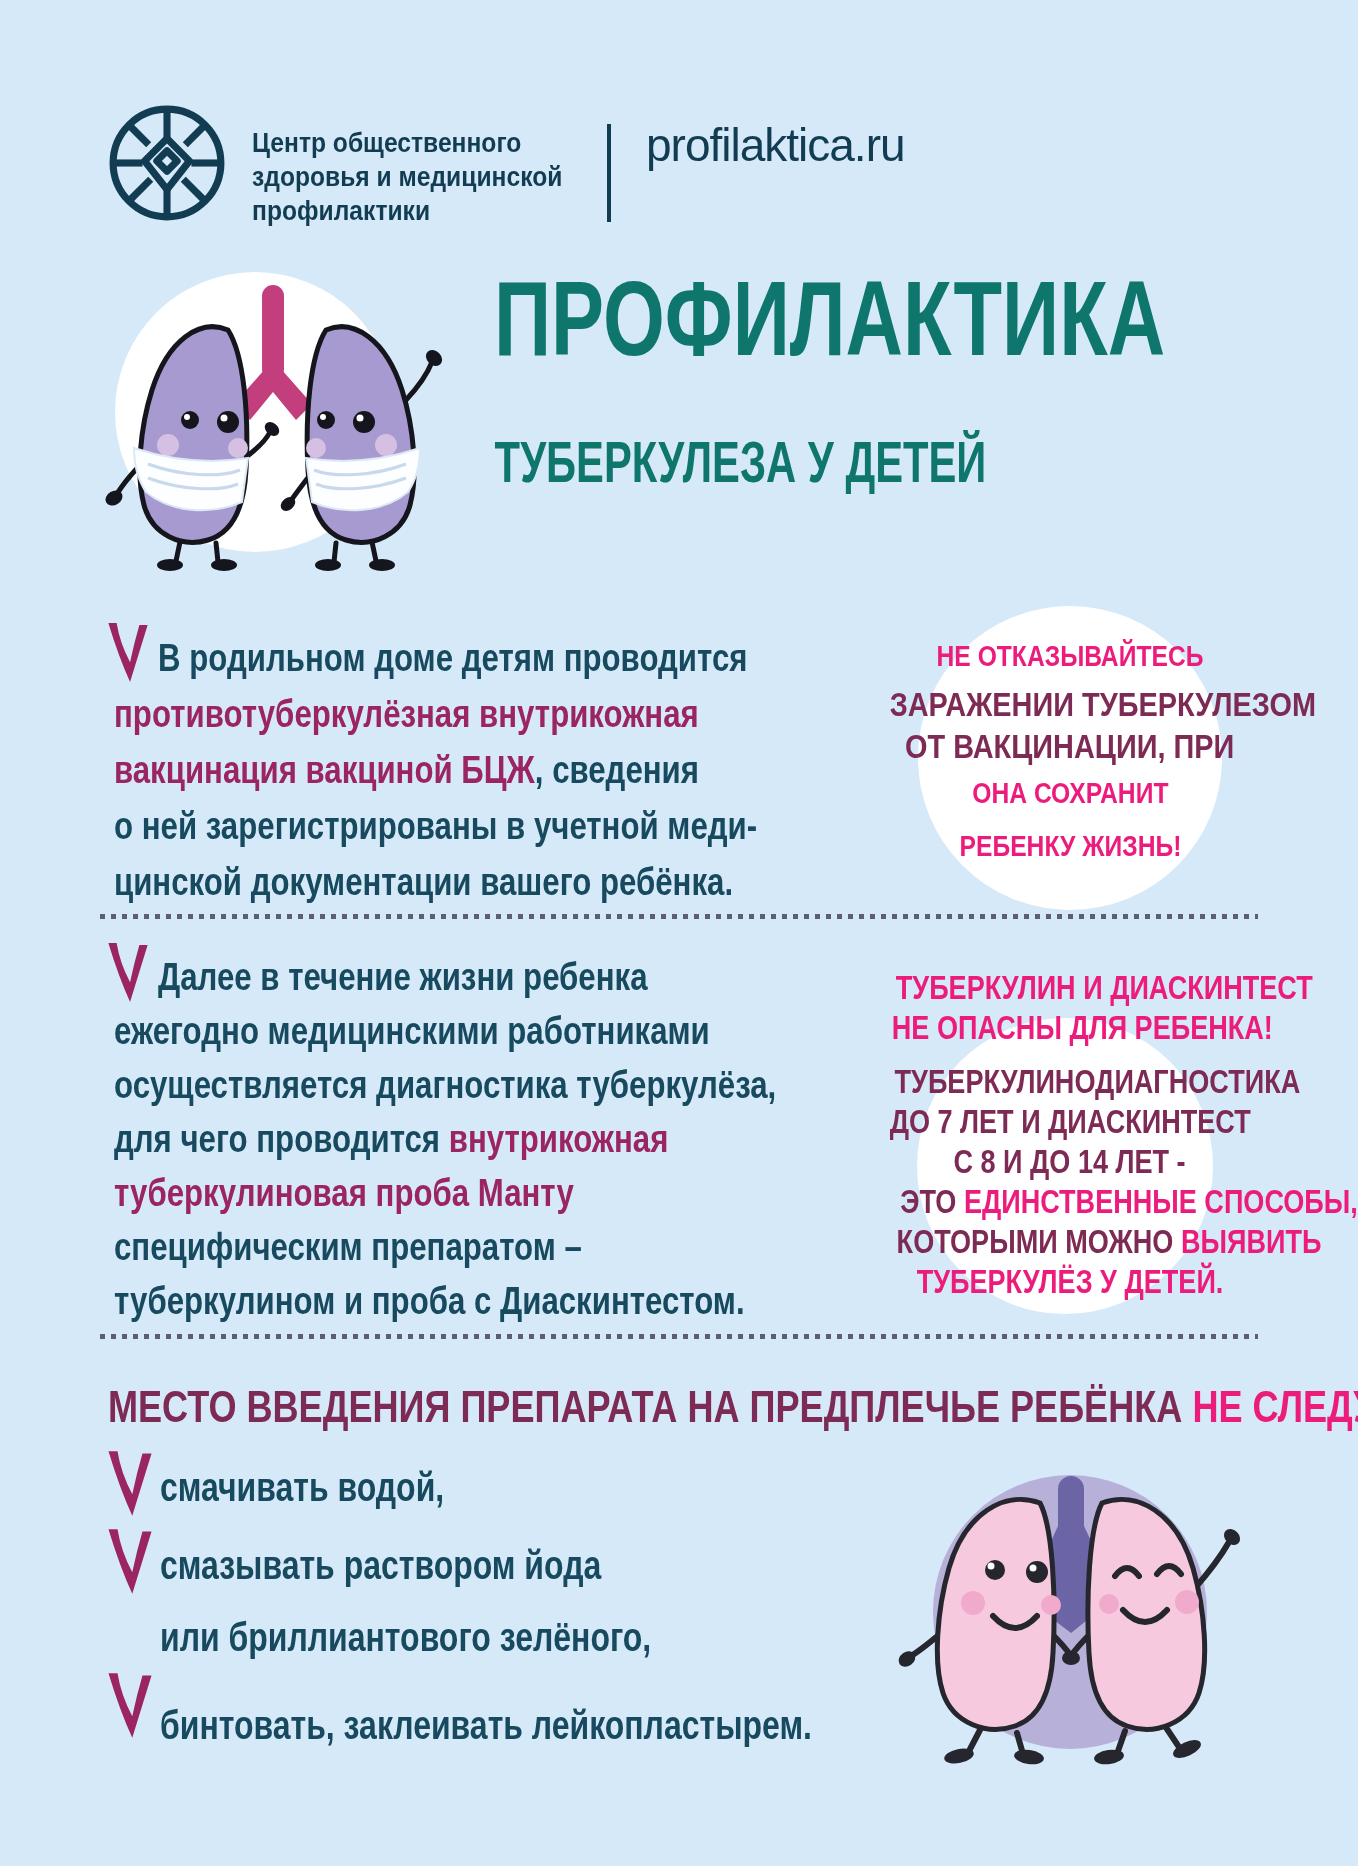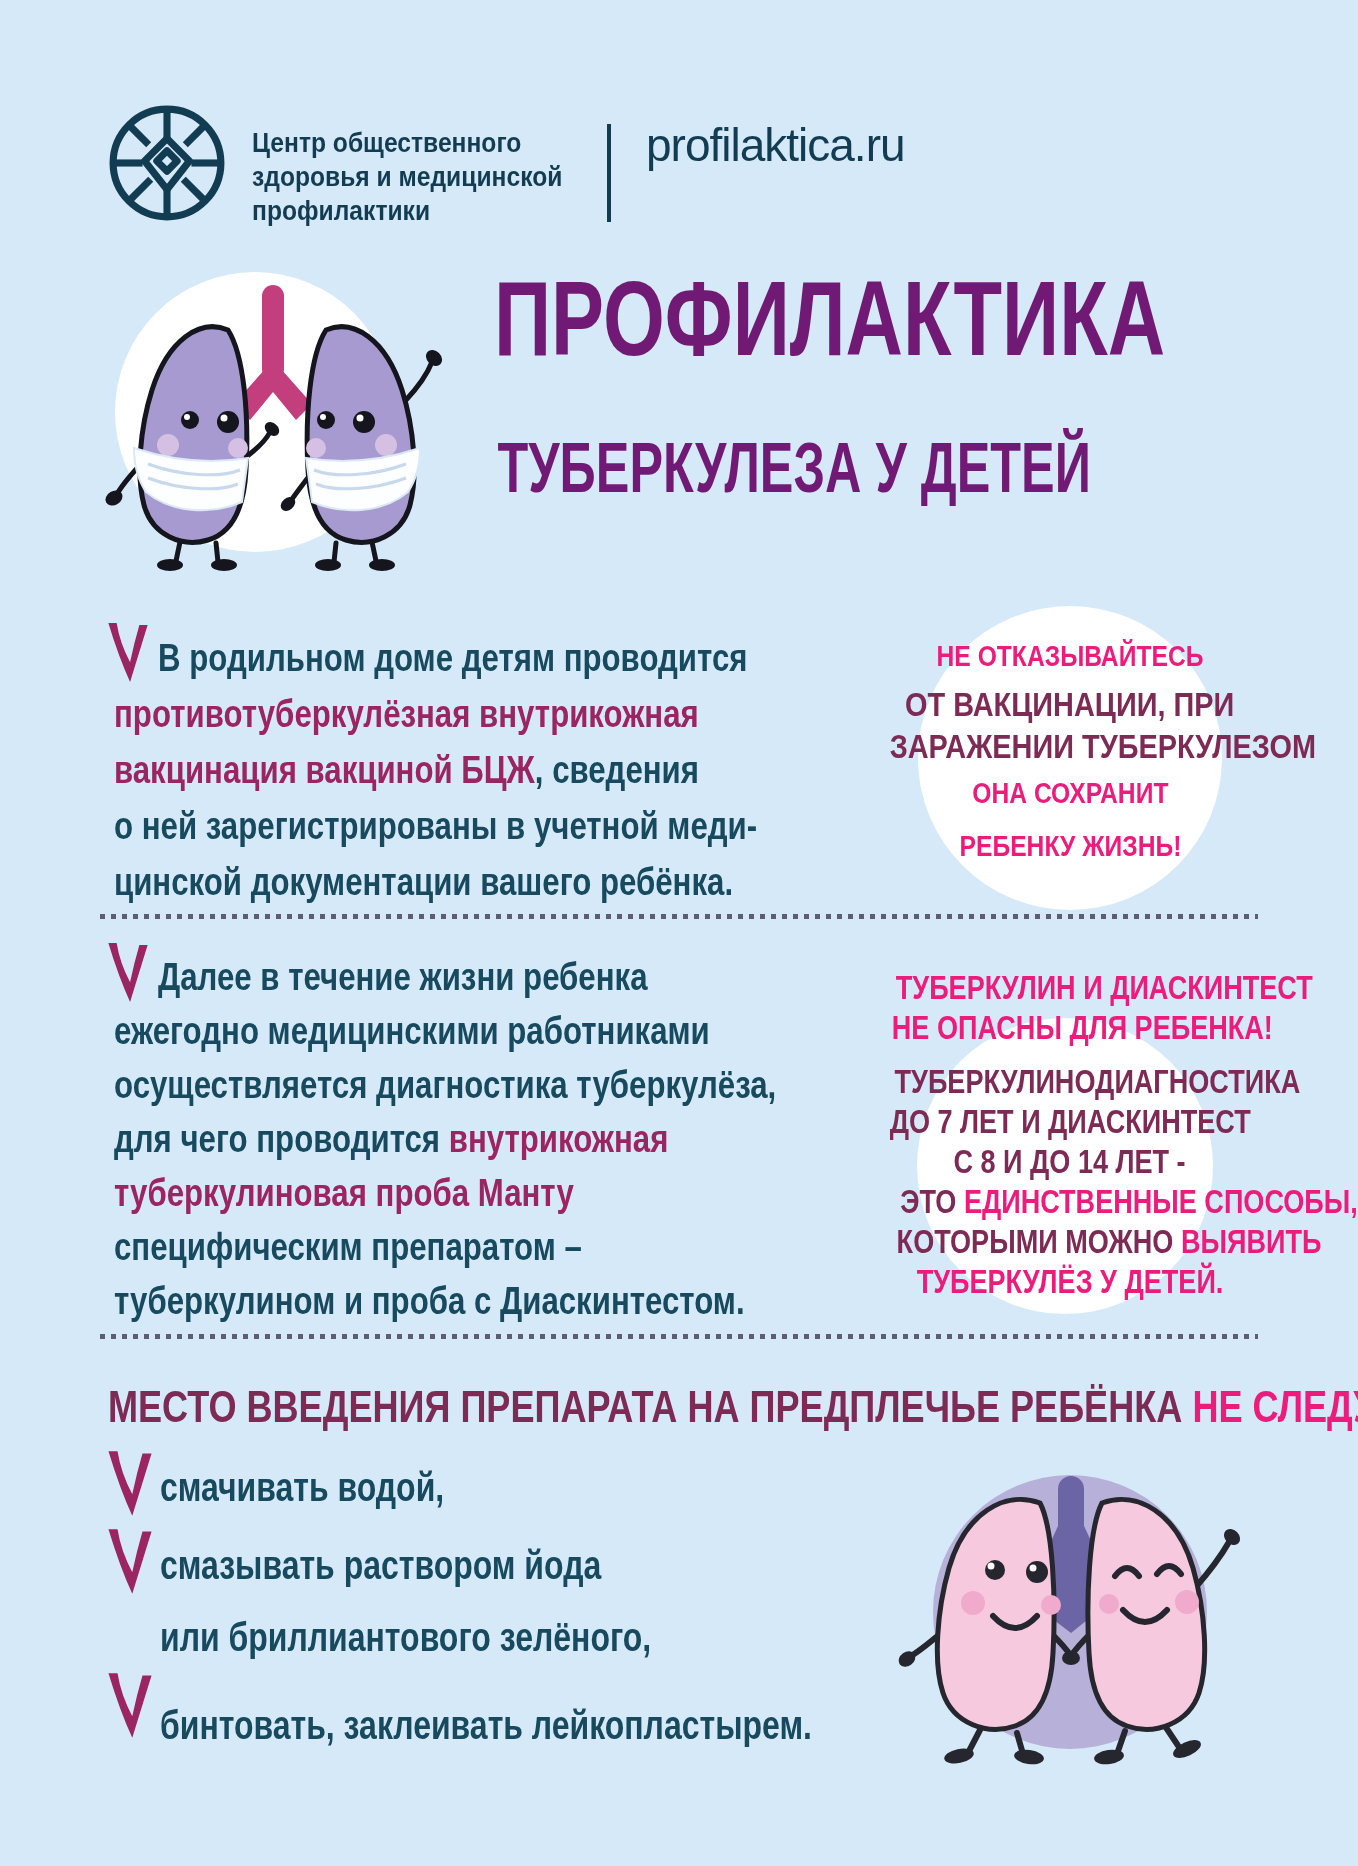--- a/index.html
+++ b/index.html
@@ -11,22 +11,22 @@
   .abs{position:absolute;}
   .cond{display:inline-block; transform-origin:0 50%; white-space:nowrap;}
   .ccond{display:inline-block; transform-origin:50% 50%; white-space:nowrap;} .sx72{transform:scaleX(.72);} .sx75{transform:scaleX(.75);}
   .sx78{transform:scaleX(.78);} .sx80{transform:scaleX(.80);} .sx82{transform:scaleX(.82);}
   .sx85{transform:scaleX(.85);} .sx88{transform:scaleX(.88);}
   .navy{color:#174a5e;} .magenta{color:#9b2463;} .pink{color:#ec1c7d;}
   .maroon{color:#7d2b55;} .logoc{color:#123c52;}
   .org-name{font-size:28px; line-height:34px; font-weight:700;}
   .site{font-size:46px; letter-spacing:-1px;}
   .vbar{width:4px; height:98px; background:#123c52;}
-  .title-line{left:382px; width:718px; text-align:center; font-weight:700; color:#701a75;}
-  .t1{font-size:106px;} .t2{font-size:70px;}
+  .title-line{left:382px; width:718px; text-align:center; font-weight:700; color:#0f766e;}
+  .t1{font-size:106px;} .t2{font-size:58px;}
   .pline{font-size:39px; font-weight:700; line-height:56px; height:56px;}
   .pline2{line-height:54px; height:54px;}
   .indent{padding-left:44px;}
   .white-circle{background:#ffffff; border-radius:50%;}
   .bubble{text-align:center;}
   .bubble div{font-weight:700;}
   .b1big{font-size:29px; line-height:53px;}
   .b1small{font-size:34px; line-height:42px;}
   .b2line{font-size:33px; line-height:40px;}
   .dotline{height:5px; background:repeating-linear-gradient(90deg,#5d5d74 0 5px, transparent 5px 11px);}
@@ -149,22 +149,22 @@
     <div class="pline"><span class="cond sx80"><span class="magenta">противотуберкулёзная внутрикожная</span></span></div>
     <div class="pline"><span class="cond sx80"><span class="magenta">вакцинация вакциной БЦЖ</span><span class="navy">, сведения</span></span></div>
     <div class="pline"><span class="cond sx80"><span class="navy">о ней зарегистрированы в учетной меди-</span></span></div>
     <div class="pline"><span class="cond sx80"><span class="navy">цинской документации вашего ребёнка.</span></span></div>
   </div>
 
   <div class="abs white-circle" style="left:918px; top:606px; width:304px; height:304px;"></div>
 
   <div class="abs bubble" style="left:852px; top:630px; width:436px;">
     <div class="b1big pink"><span class="ccond sx85"><span>НЕ ОТКАЗЫВАЙТЕСЬ</span></span></div>
+    <div class="b1small maroon"><span class="ccond sx85"><span>ЗАРАЖЕНИИ ТУБЕРКУЛЕЗОМ</span></span></div>
     <div class="b1small maroon"><span class="ccond sx85"><span>ОТ ВАКЦИНАЦИИ, ПРИ</span></span></div>
-    <div class="b1small maroon"><span class="ccond sx85"><span>ЗАРАЖЕНИИ ТУБЕРКУЛЕЗОМ</span></span></div>
     <div class="b1big pink"><span class="ccond sx85"><span>ОНА СОХРАНИТ</span></span></div>
     <div class="b1big pink"><span class="ccond sx85"><span>РЕБЕНКУ ЖИЗНЬ!</span></span></div>
   </div>
 
   <div class="abs dotline" style="left:100px; top:914px; width:1158px;"></div>
 
   <svg class="abs vmark" style="left:106px; top:942px;" width="44" height="62" viewBox="0 0 42 60">
     <use href="#vmark-path" fill="#9b2463"></use>
   </svg>
 

